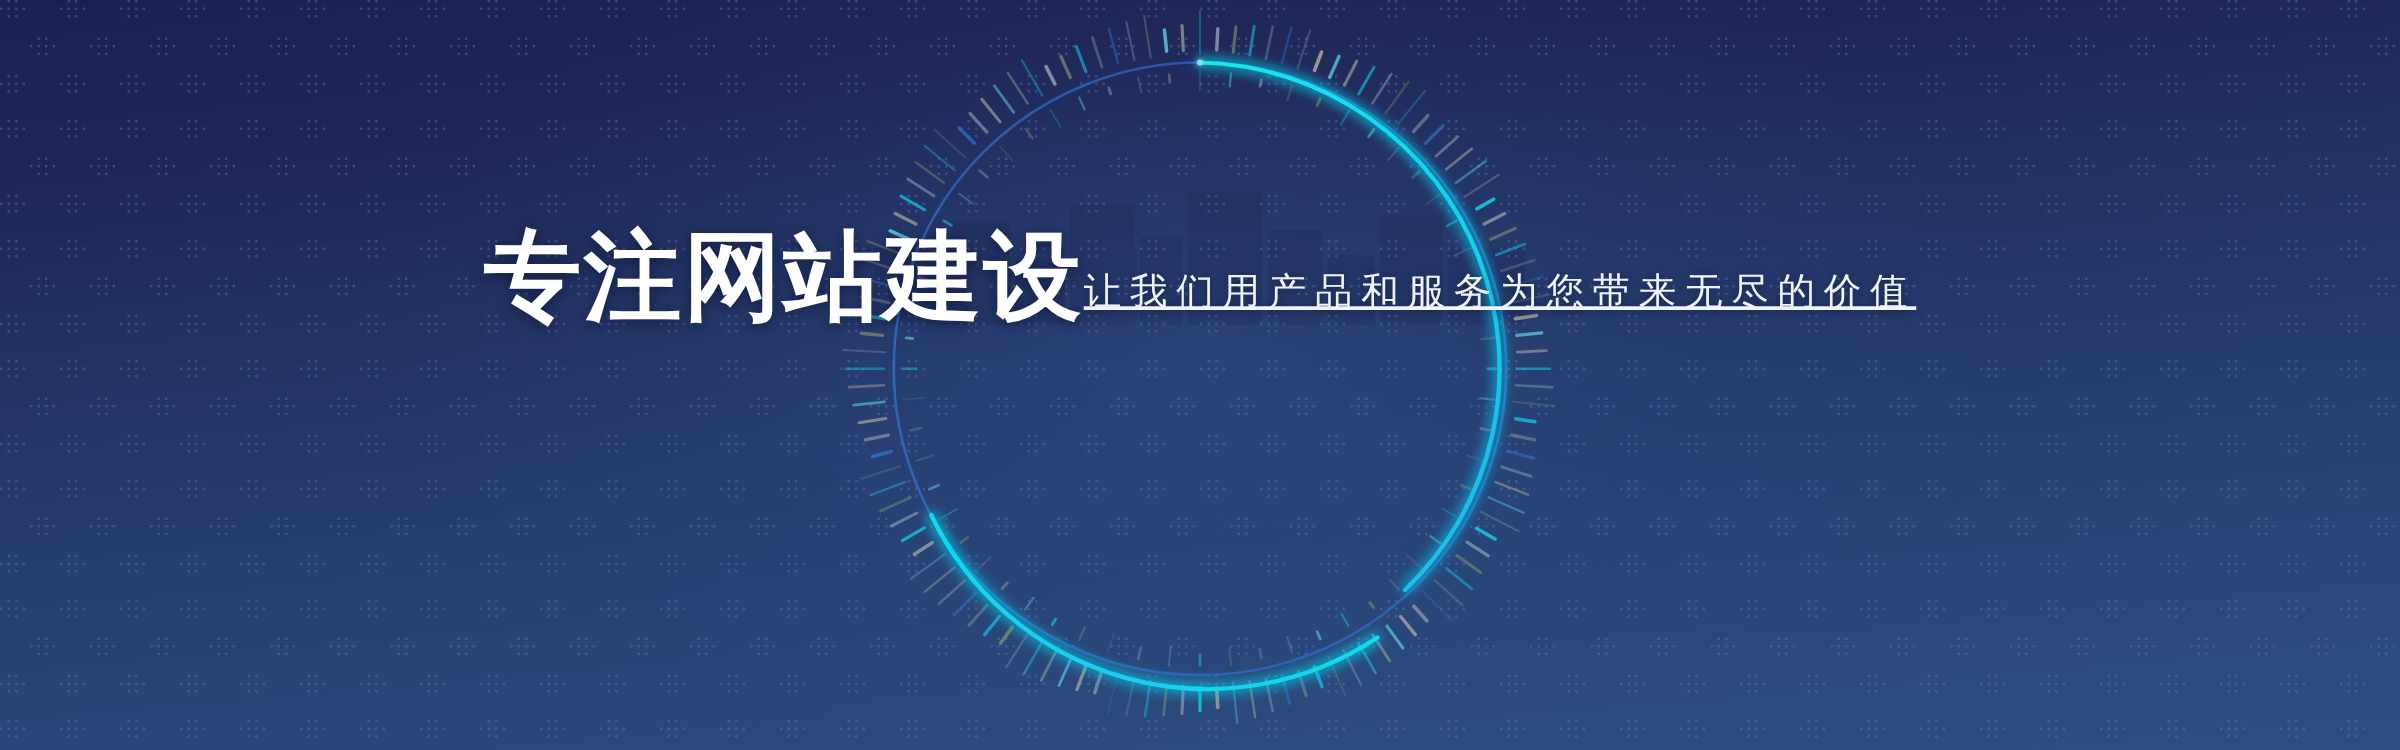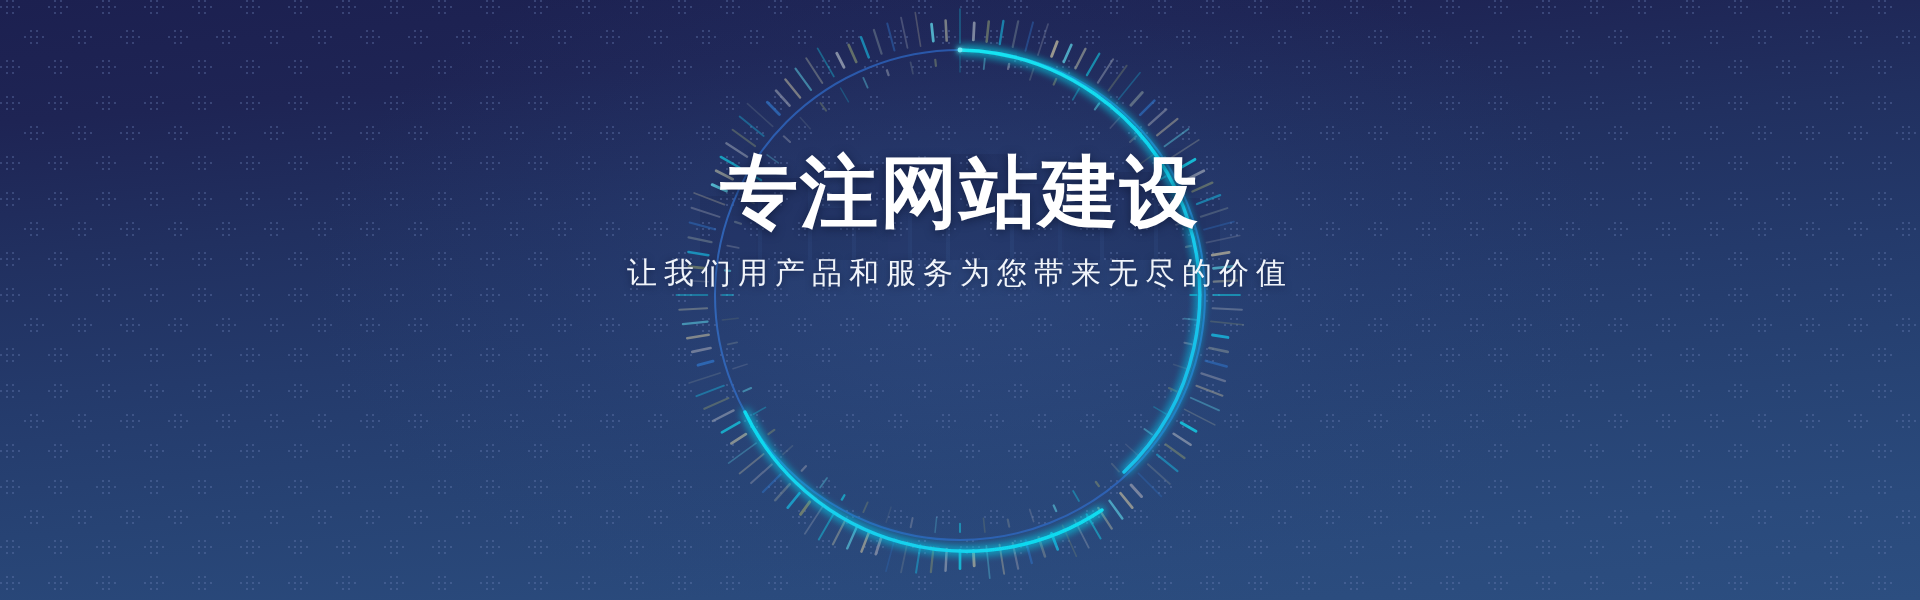--- a/index.html
+++ b/index.html
@@ -56,21 +56,21 @@
   }
 
   
   .content {
     position: absolute;
     left: 0;
     top: 0;
     width: 1920px;
     height: 425px;
     display: flex;
-    flex-direction: column;
+    flex-direction: row;
     align-items: center;
     justify-content: center;
     padding-top: 16px;
     box-sizing: border-box;
   }
   .title {
     font-size: 78px;
     line-height: 1;
     font-weight: bold;
     color: #ffffff;
@@ -91,20 +91,21 @@
   }
   .tagline {
     margin: 27px 0 0 0;
     font-size: 30px;
     line-height: 1;
     font-weight: 300;
     color: #f0f4fa;
     letter-spacing: 7px;
     white-space: nowrap;
     text-shadow: 0 1px 7px rgba(8,14,40,0.5);
+    text-decoration: underline;
   }
 </style>
 </head>
 <body>
 
 <div class="banner">
 
   <svg class="skyline" viewBox="0 0 520 110" preserveAspectRatio="none" aria-hidden="true">
     <g fill="#141a42" opacity="0.55">
       <rect x="0" y="46" width="58" height="64"></rect>

